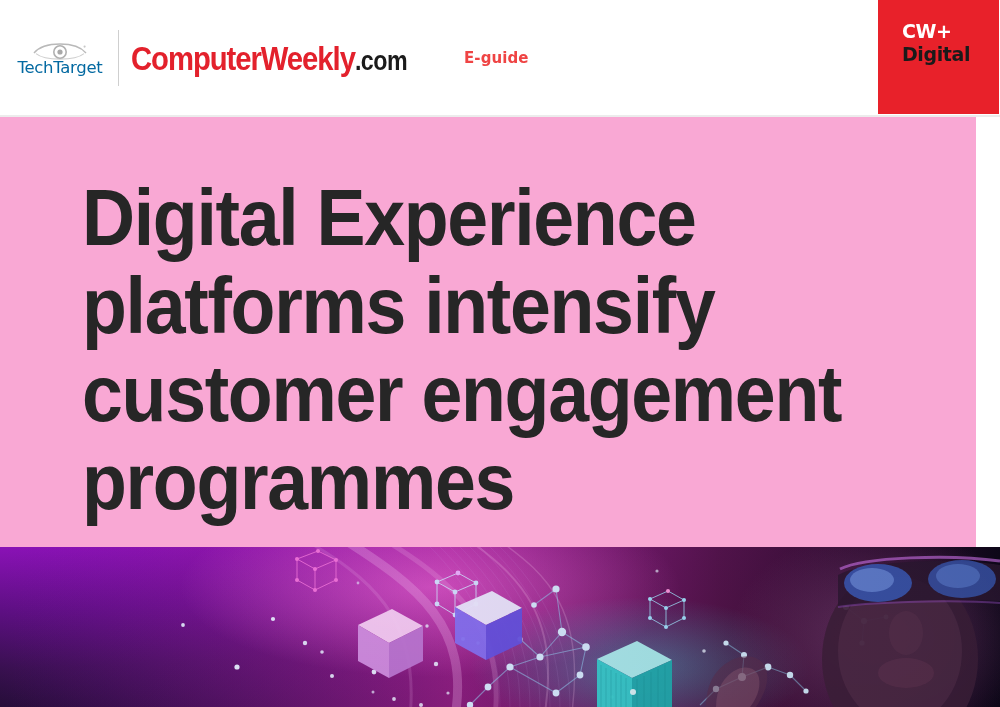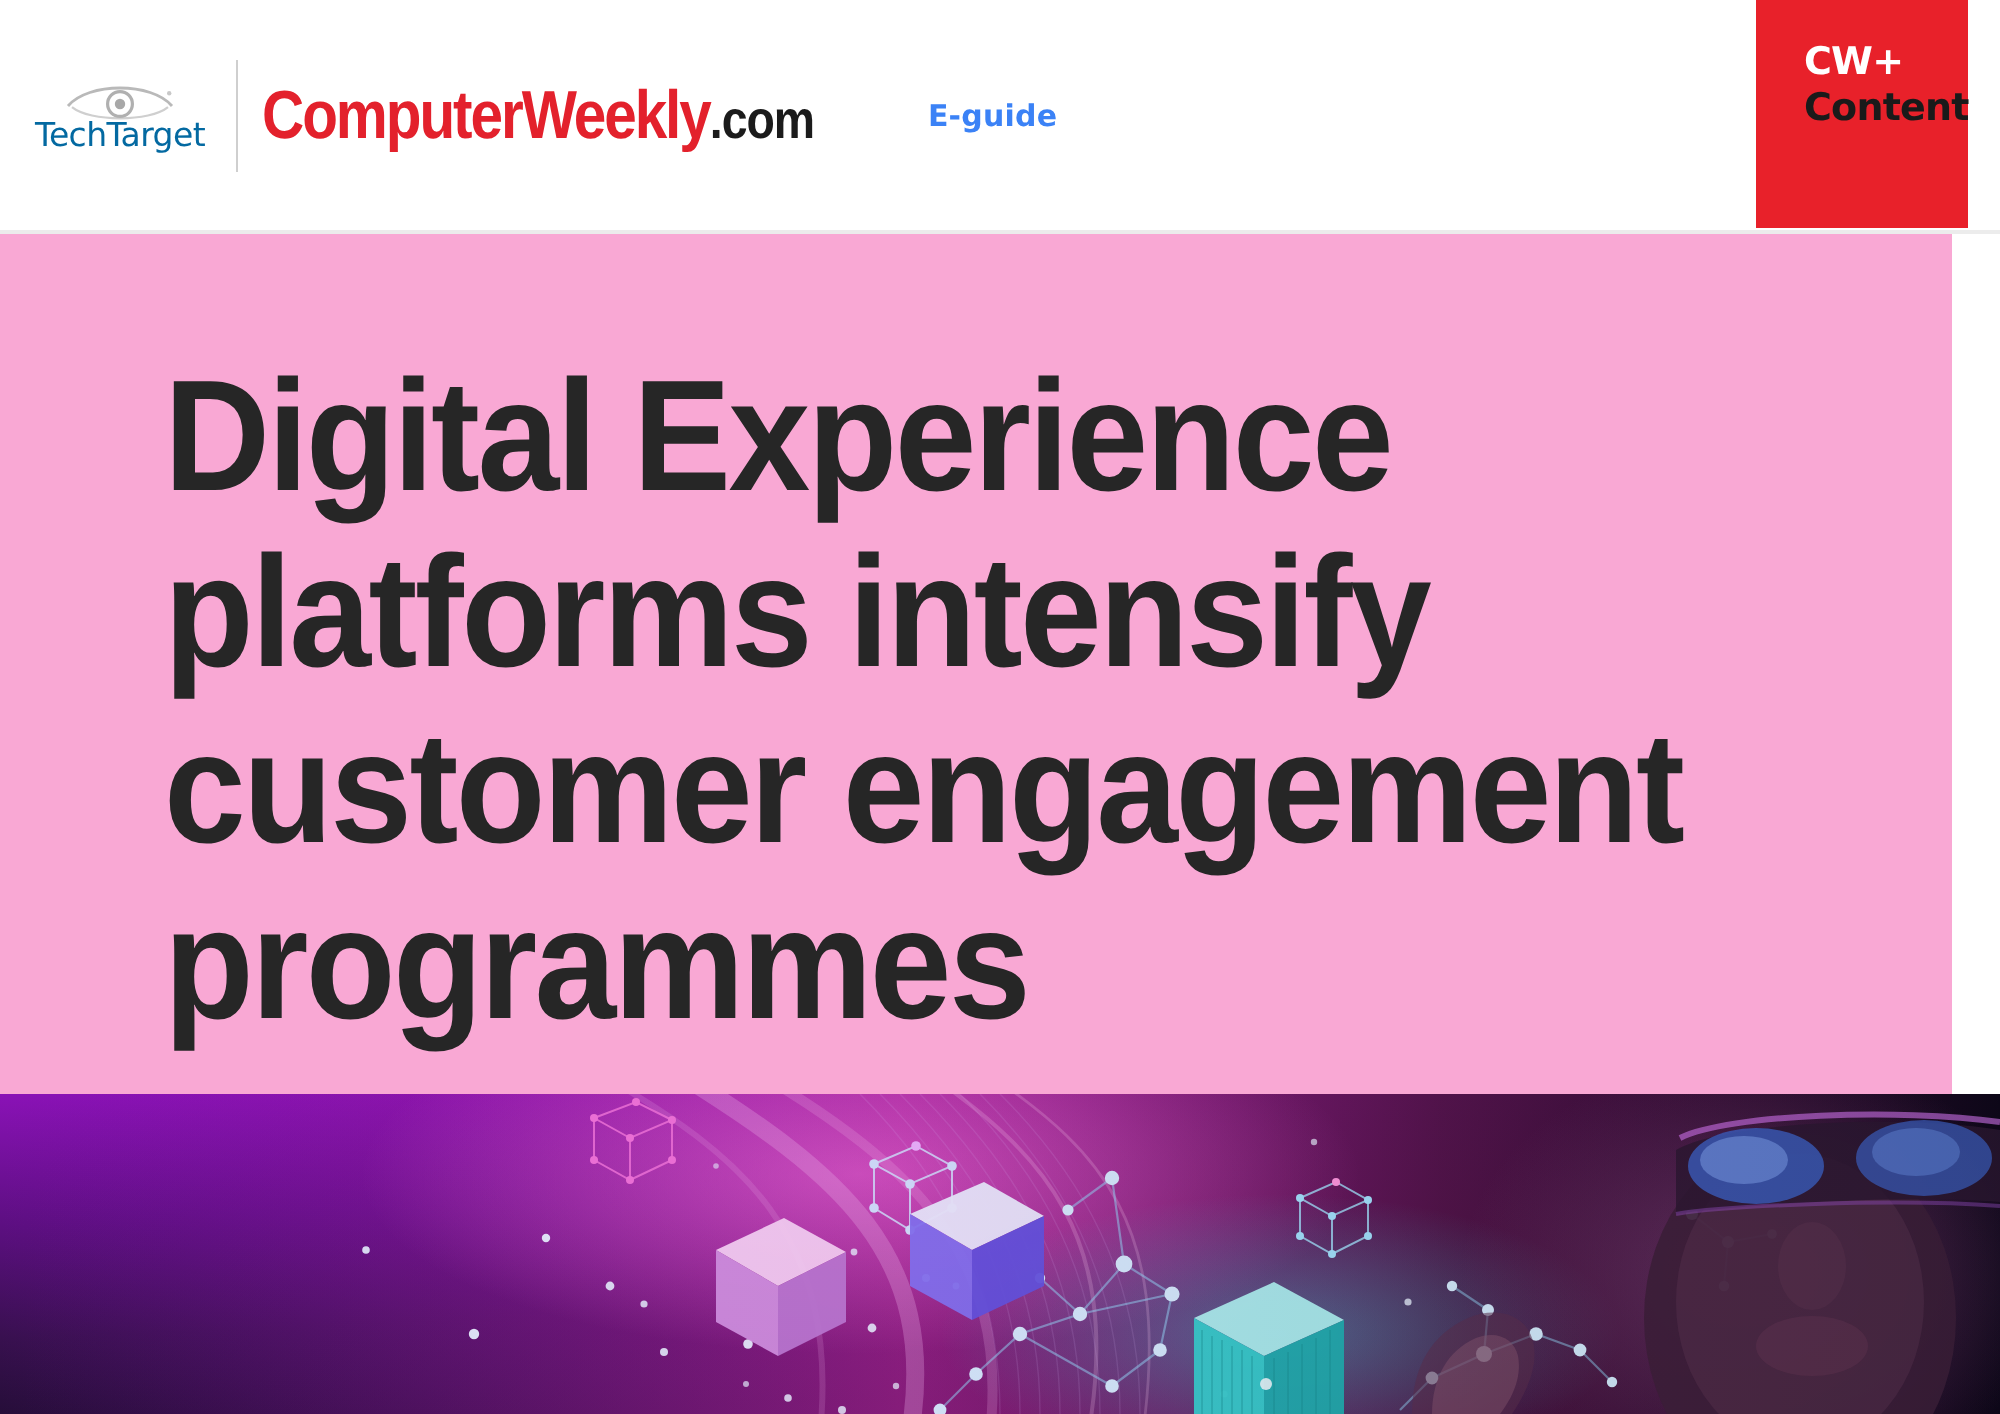--- a/index.html
+++ b/index.html
@@ -78,31 +78,31 @@
     transform-origin: left center;
   }
   .cw-name { color: #e3212c; }
   .cw-dotcom { color: #1b1b1b; font-size: 27px; letter-spacing: -0.6px; }
 
   .eguide {
     margin-left: 12px;
     font-family: "DejaVu Sans", sans-serif;
     font-weight: bold;
     font-size: 15px;
-    color: #3b82f6;
+    color: #ef4444;
     letter-spacing: 0.1px;
     white-space: nowrap;
   }
 
   
   .cwplus {
     position: absolute;
     left: 878px;
     top: 0;
-    width: 106px;
+    width: 121px;
     height: 114px;
     background: #e8212a;
     box-sizing: border-box;
     padding: 20px 0 0 24px;
     font-family: "DejaVu Sans", sans-serif;
     font-weight: bold;
     font-size: 19px;
     line-height: 1.22;
     letter-spacing: -0.4px;
   }
@@ -167,21 +167,21 @@
 
     <div class="cw-logo">
       <span class="cw-name">ComputerWeekly</span><span class="cw-dotcom">.com</span>
     </div>
 
     <div class="eguide">E-guide</div>
   </div>
 
   <div class="cwplus">
     <span class="cwplus-top">CW+</span>
-    <span class="cwplus-bottom">Content</span>
+    <span class="cwplus-bottom">Digital</span>
   </div>
 </div>
 
 <div class="title-area">
   <h1 class="title">Digital Experience
 platforms intensify
 customer engagement
 programmes</h1>
 </div>
 

